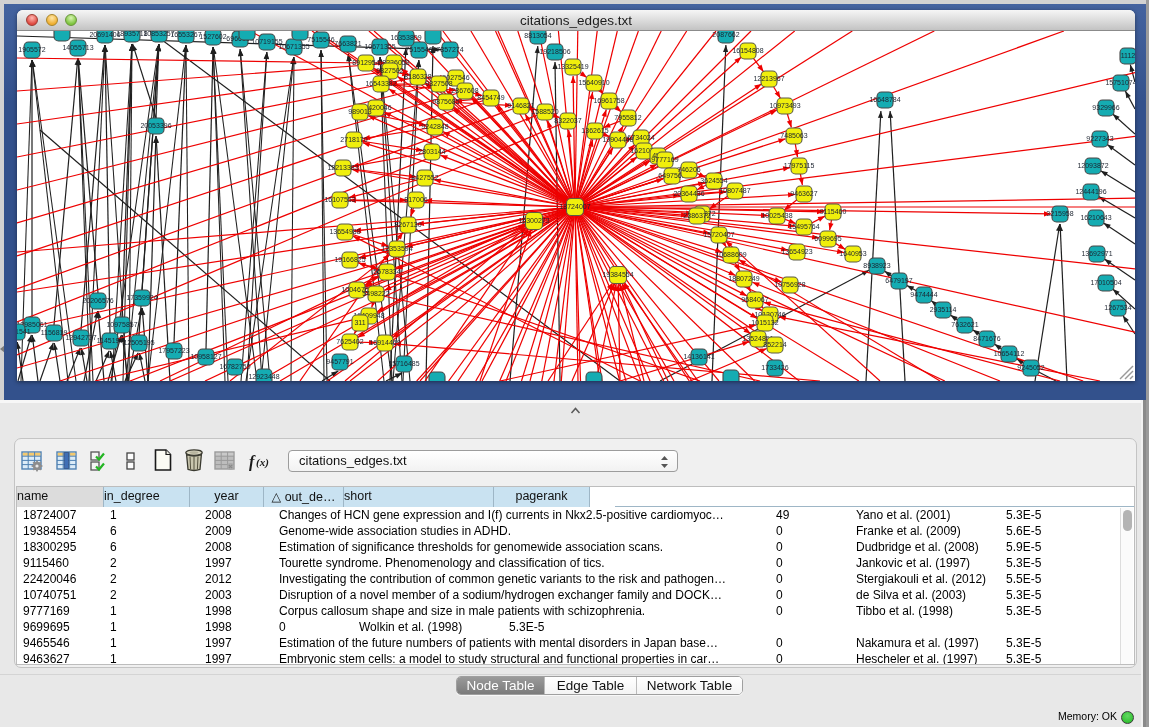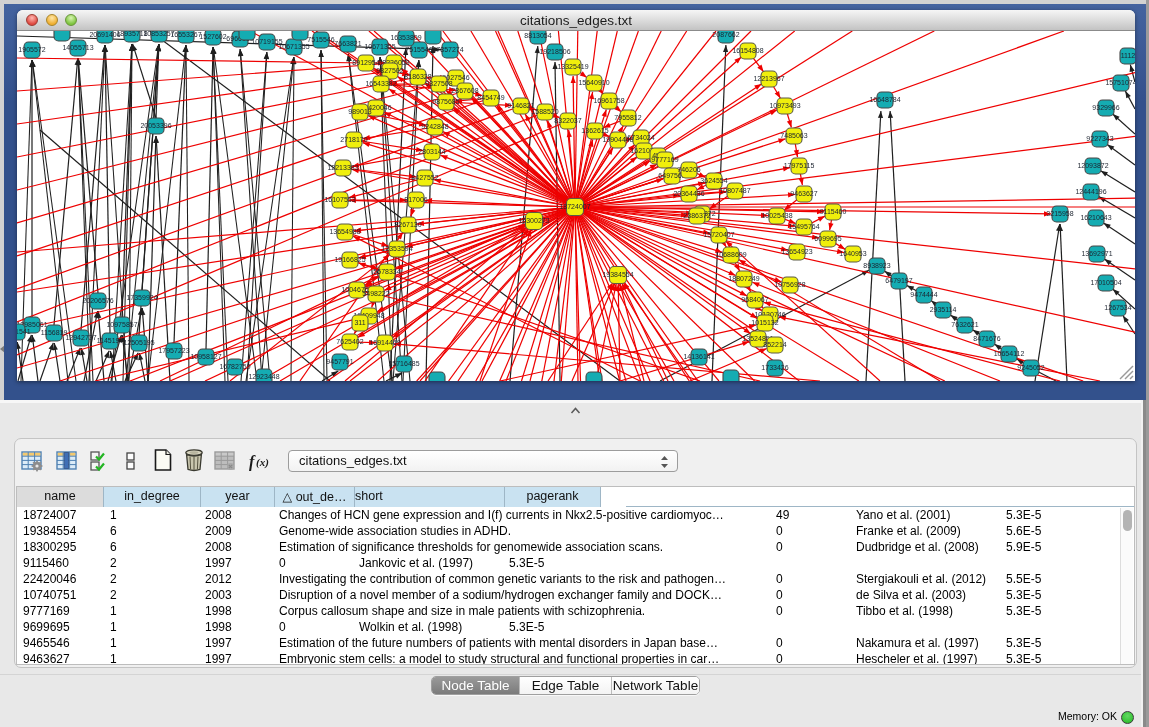--- a/index.html
+++ b/index.html
@@ -19,21 +19,21 @@
 .ticon { position:absolute; top:50px; }
 #combo { position:absolute; left:288px; top:50px; width:390px; height:22px; background:linear-gradient(#ffffff,#f2f2f2); border:1px solid #9c9c9c; border-radius:4px; font-size:13px; color:#111; padding:2px 0 0 10px; }
 #table { position:absolute; left:16px; top:86px; width:1119px; height:179px; background:#fff; border:1px solid #bdbdbd; overflow:hidden; }
 #thead { display:flex; height:20px; border-bottom:1px solid #9eb6c6; }
 .hc { height:20px; font-size:12.5px; color:#111; padding-top:2px; flex:none; }
 .tr { display:flex; height:16px; }
 .tc { font-size:12px; color:#000; padding:1px 0 0 6px; white-space:nowrap; overflow:hidden; flex:none; }
 #vsb { position:absolute; right:1px; top:21px; width:13px; height:157px; background:#fbfbfb; border-left:1px solid #ddd; }
 #vthumb { position:absolute; left:2px; top:2px; width:9px; height:21px; background:#b4b4b4; border-radius:4.5px; }
 #tabsline { position:absolute; left:0; top:274px; width:1145px; border-top:1px solid #d4d4d4; }
-#segs { position:absolute; left:431px; top:276px; height:19px; display:flex; border:1px solid #9f9f9f; border-radius:5px; overflow:hidden; background:#fff; box-shadow:0 1px 0 rgba(255,255,255,.7); }
+#segs { position:absolute; left:456px; top:276px; height:19px; display:flex; border:1px solid #9f9f9f; border-radius:5px; overflow:hidden; background:#fff; box-shadow:0 1px 0 rgba(255,255,255,.7); }
 .seg { height:100%; font-size:13.5px; padding-top:1px; text-align:center; color:#111; background:linear-gradient(#ffffff,#f3f3f3); }
 .seg.sel { background:linear-gradient(#9a9a9a,#7b7b7b); color:#fff; }
 .seg + .seg { border-left:1px solid #bbb; }
 #mem { position:absolute; left:1058px; top:310px; font-size:10.5px; color:#000; }
 #dot { position:absolute; left:1121px; top:311px; width:13px; height:13px; border-radius:50%; background:radial-gradient(circle at 50% 35%, #62d862, #2fbf2f 80%); border:1.5px solid #3a3a3a; }
 </style></head><body>
 <div id="root">
   <div id="tstrip"></div>
     <div id="lstrip"></div>
     <div style="position:absolute;left:0;top:345px;width:0;height:0;border-top:4px solid transparent;border-bottom:4px solid transparent;border-right:5px solid #7d7d7d"></div>
@@ -1015,22 +1015,22 @@
     <div class="ticon" style="left:248px"><svg width="26" height="22" viewBox="0 0 26 22">
           <text x="1" y="16.5" font-family="Liberation Serif, serif" font-style="italic" font-weight="bold" font-size="16" fill="#1a1a1a">f</text>
           <text x="8" y="16" font-family="Liberation Serif, serif" font-style="italic" font-weight="bold" font-size="11" fill="#1a1a1a">(x)</text>
         </svg></div>
     <div id="combo">citations_edges.txt<div style="position:absolute;right:8px;top:4px"><svg width="9" height="14" viewBox="0 0 9 14">
             <path d="M4.5 1 L8 5 L1 5 Z" fill="#555"></path>
             <path d="M4.5 13 L8 9 L1 9 Z" fill="#555"></path>
           </svg></div></div>
     <div id="table">
       <div id="thead">
-          <div class="hc" style="width:87px;background:#dcdcdc;border-right:1px solid #9eb6c6;text-align:center">name</div>
-          <div class="hc" style="width:97px;background:#c9e2f1;border-right:1px solid #9eb6c6;text-align:center">in_degree</div>
+          <div class="hc" style="width:87px;background:#dcdcdc;border-right:1px solid #9eb6c6;">name</div>
+          <div class="hc" style="width:86px;background:#c9e2f1;border-right:1px solid #9eb6c6;text-align:left">in_degree</div>
           <div class="hc" style="width:74px;background:#c9e2f1;border-right:1px solid #9eb6c6;text-align:center">year</div>
           <div class="hc" style="width:80px;background:#c9e2f1;border-right:1px solid #9eb6c6;text-align:center">△ out_de…</div>
           <div class="hc" style="width:150px;background:#c9e2f1;border-right:1px solid #9eb6c6;text-align:left">short</div>
           <div class="hc" style="width:96px;background:#c9e2f1;border-right:1px solid #9eb6c6;text-align:center">pagerank</div>
           <div class="hc" style="width:25px;background:#ffffff;text-align:center"></div>
         </div>
       <div class="tr">
           <div class="tc" style="width:87px">18724007</div>
           <div class="tc" style="width:95px">1</div>
           <div class="tc" style="width:74px">2008</div>
@@ -1054,20 +1054,21 @@
           <div class="tc" style="width:74px">2008</div>
           <div class="tc" style="width:497px">Estimation of significance thresholds for genomewide association scans.</div>
           <div class="tc" style="width:80px">0</div>
           <div class="tc" style="width:150px">Dudbridge et al. (2008)</div>
           <div class="tc" style="width:96px">5.9E‑5</div>
         </div>
         <div class="tr">
           <div class="tc" style="width:87px">9115460</div>
           <div class="tc" style="width:95px">2</div>
           <div class="tc" style="width:74px">1997</div>
+          <div class="tc" style="width:497px">Tourette syndrome. Phenomenology and classification of tics.</div>
           <div class="tc" style="width:80px">0</div>
           <div class="tc" style="width:150px">Jankovic et al. (1997)</div>
           <div class="tc" style="width:96px">5.3E‑5</div>
         </div>
         <div class="tr">
           <div class="tc" style="width:87px">22420046</div>
           <div class="tc" style="width:95px">2</div>
           <div class="tc" style="width:74px">2012</div>
           <div class="tc" style="width:497px">Investigating the contribution of common genetic variants to the risk and pathogen…</div>
           <div class="tc" style="width:80px">0</div>
@@ -1119,19 +1120,19 @@
           <div class="tc" style="width:96px">5.3E‑5</div>
         </div>
       <div id="vsb">
           <div id="vthumb"></div>
         </div>
     </div>
     <div id="tabsline"></div>
     <div id="segs">
       <div class="seg sel" style="width:87px">Node Table</div>
         <div class="seg" style="width:92px">Edge Table</div>
-        <div class="seg" style="width:88px">Network Table</div>
+        <div class="seg" style="width:106px">Network Table</div>
     </div>
     <div id="mem">Memory: OK</div>
       <div id="dot"></div>
   </div>
   <div id="rstrip"></div>
     <div id="pstripe"></div>
 </div>
 </body></html>

